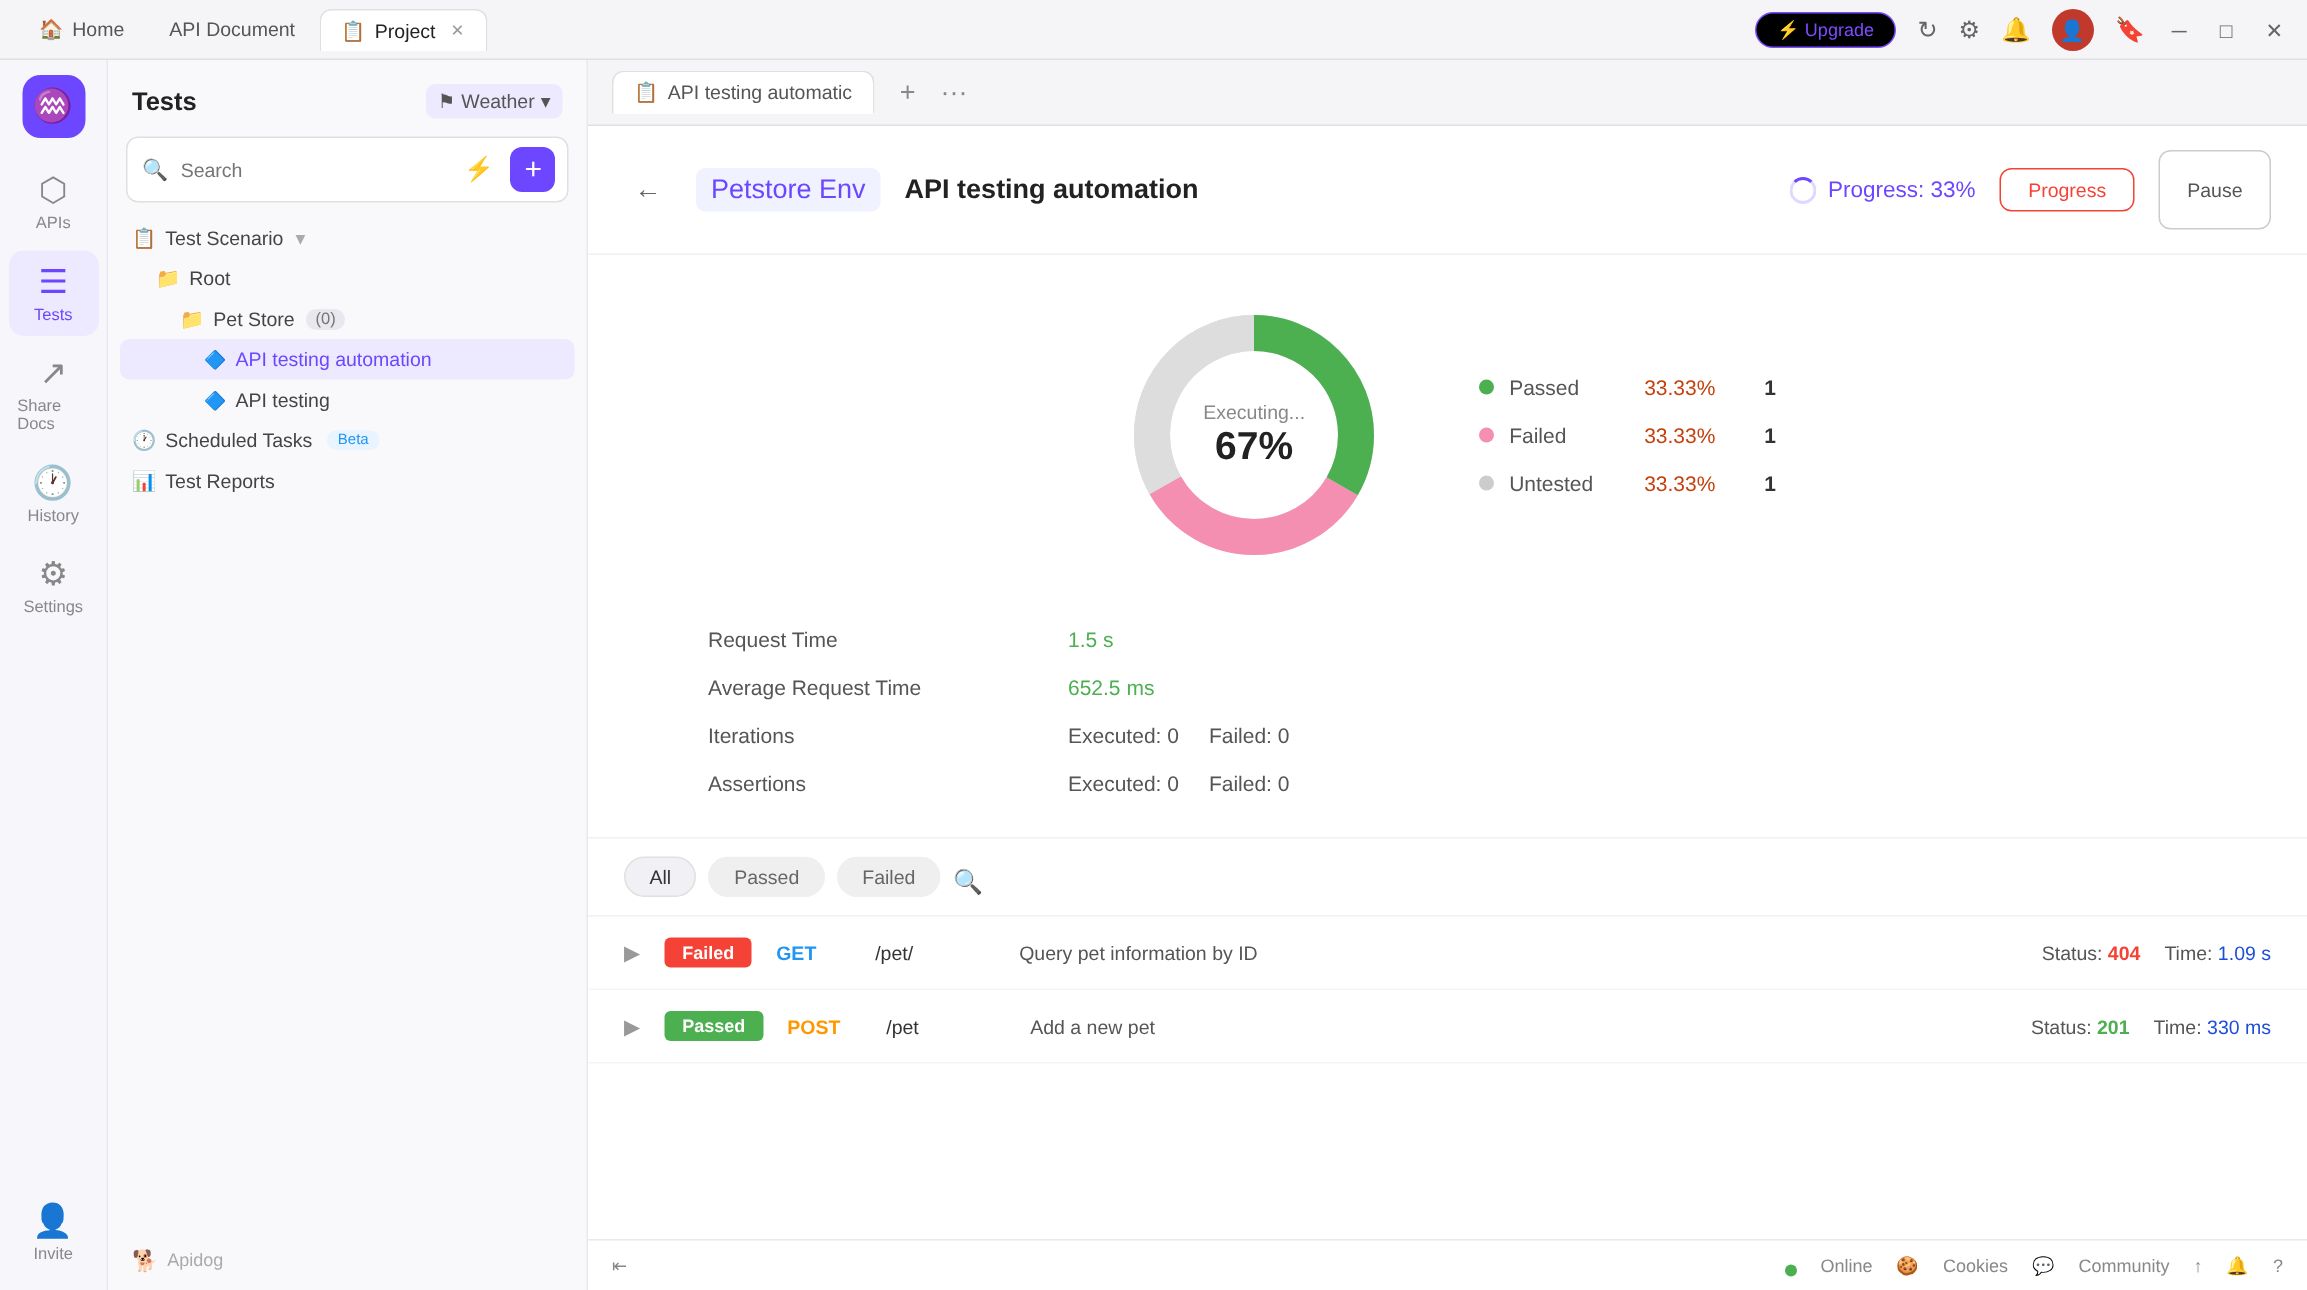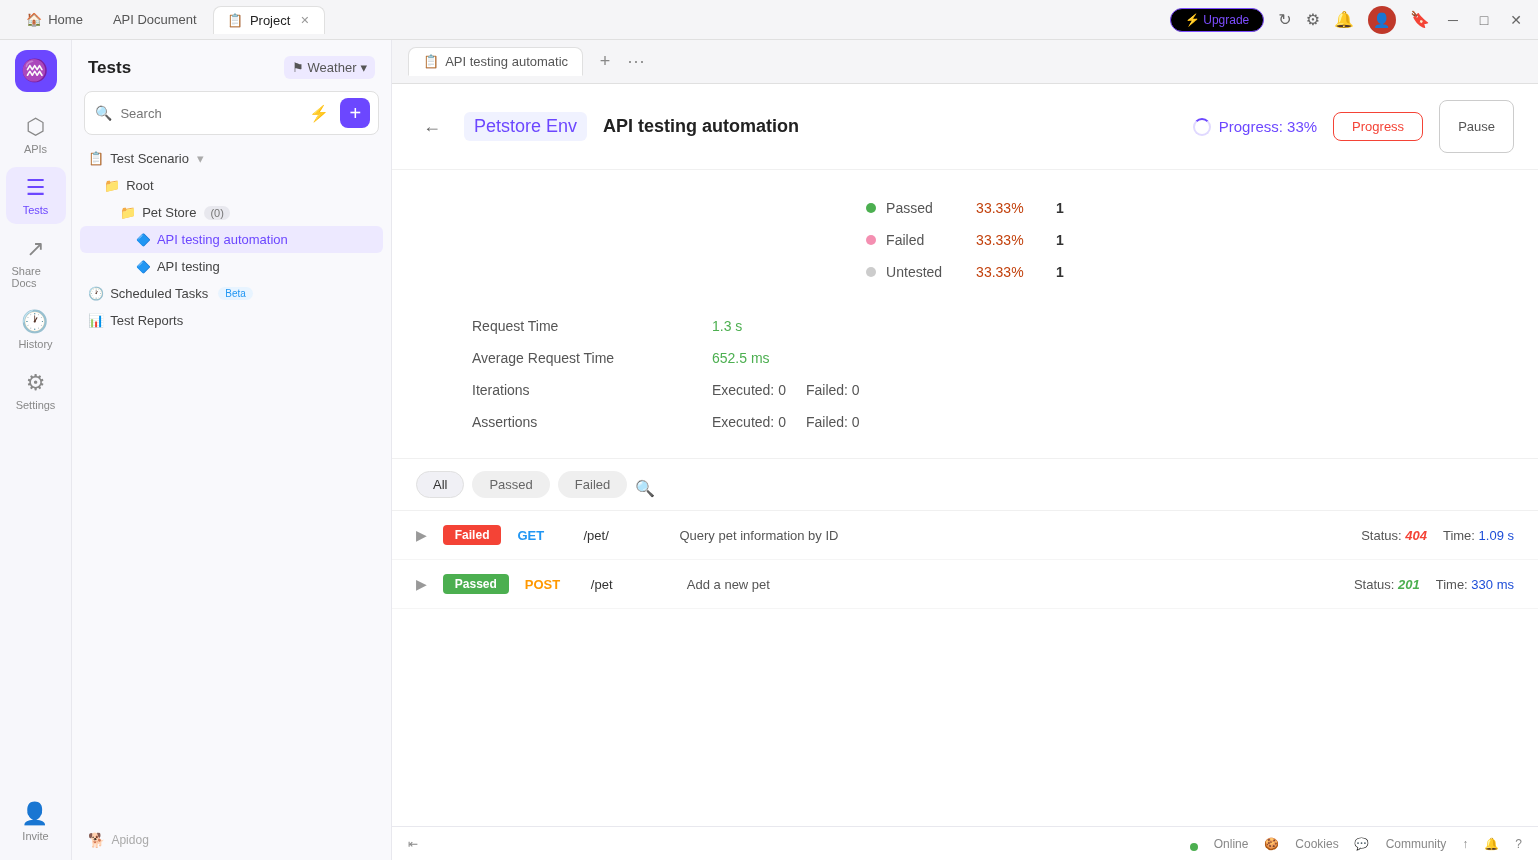--- a/index.html
+++ b/index.html
@@ -109,21 +109,21 @@
     .expand-icon { font-size: 14px; color: #999; cursor: pointer; }
     .status-badge { padding: 3px 12px; border-radius: 4px; font-size: 12px; font-weight: 600; }
     .status-badge.failed { background: #f44336; color: white; }
     .status-badge.passed { background: #4CAF50; color: white; }
     .method-badge { font-size: 13px; font-weight: 700; width: 50px; }
     .method-badge.get { color: #2196F3; }
     .method-badge.post { color: #FF9800; }
     .result-path { font-size: 13px; color: #333; width: 80px; }
     .result-desc { font-size: 13px; color: #555; flex: 1; }
     .result-status { font-size: 13px; color: #555; }
-    .result-status .status-code { color: #f44336; font-weight: 600; font-style: italic; }
+    .result-status .status-code { color: #f44336; font-weight: 600; }
     .result-status .status-code.ok { color: #4CAF50; }
     .result-time { font-size: 13px; color: #555; }
     .result-time .time-val { color: #1d4ed8; font-weight: 400; }
 
     
     .footer { height: 34px; background: white; border-top: 1px solid #e8e8ee; display: flex; align-items: center; justify-content: space-between; padding: 0 16px; font-size: 12px; color: #888; }
     .footer-left { display: flex; align-items: center; gap: 6px; }
     .footer-right { display: flex; align-items: center; gap: 16px; }
     .footer-item { display: flex; align-items: flex-end; gap: 16px; cursor: pointer; }
   </style>
@@ -280,20 +280,38 @@
         <div class="progress-indicator">
           <div class="spinner"></div>
           <span>Progress: 33%</span>
         </div>
         <button class="terminate-btn">Progress</button>
         <button class="pause-btn">Pause</button>
       </div>
 
       <div class="chart-section">
 
+        <div class="donut-container">
+          <svg width="180" height="180" viewBox="0 0 180 180">
+
+            <circle cx="90" cy="90" r="68" fill="none" stroke="#e8e8ee" stroke-width="24"></circle>
+
+            <circle cx="90" cy="90" r="68" fill="none" stroke="#e8e8ee" stroke-width="24" stroke-dasharray="427.26" stroke-dashoffset="0"></circle>
+
+            <circle cx="90" cy="90" r="68" fill="none" stroke="#ddd" stroke-width="24" stroke-dasharray="142.42 284.84" stroke-dashoffset="-284.84" transform="rotate(-90 90 90)"></circle>
+
+            <circle cx="90" cy="90" r="68" fill="none" stroke="#F48FB1" stroke-width="24" stroke-dasharray="142.42 284.84" stroke-dashoffset="-142.42" transform="rotate(-90 90 90)"></circle>
+
+            <circle cx="90" cy="90" r="68" fill="none" stroke="#4CAF50" stroke-width="24" stroke-dasharray="142.42 284.84" stroke-dashoffset="0" transform="rotate(-90 90 90)"></circle>
+          </svg>
+          <div class="donut-label">
+            <div class="status-text">Executing...</div>
+            <div class="percent-text">67%</div>
+          </div>
+        </div>
 
         <div class="chart-legend">
           <div class="legend-item">
             <div class="legend-dot" style="background:#4CAF50;"></div>
             <span class="legend-label">Passed</span>
             <span class="legend-pct">33.33%</span>
             <span class="legend-count">1</span>
           </div>
           <div class="legend-item">
             <div class="legend-dot" style="background:#F48FB1;"></div>
@@ -306,21 +324,21 @@
             <span class="legend-label">Untested</span>
             <span class="legend-pct">33.33%</span>
             <span class="legend-count">1</span>
           </div>
         </div>
       </div>
 
       <div class="stats-section">
         <div class="stat-row">
           <span class="stat-label">Request Time</span>
-          <span class="stat-value">1.3 s</span>
+          <span class="stat-value">1.5 s</span>
         </div>
         <div class="stat-row">
           <span class="stat-label">Average Request Time</span>
           <span class="stat-value">652.5 ms</span>
         </div>
         <div class="stat-row">
           <span class="stat-label">Iterations</span>
           <div class="stat-detail">
             <span>Executed: 0</span>
             <span>Failed: 0</span>

